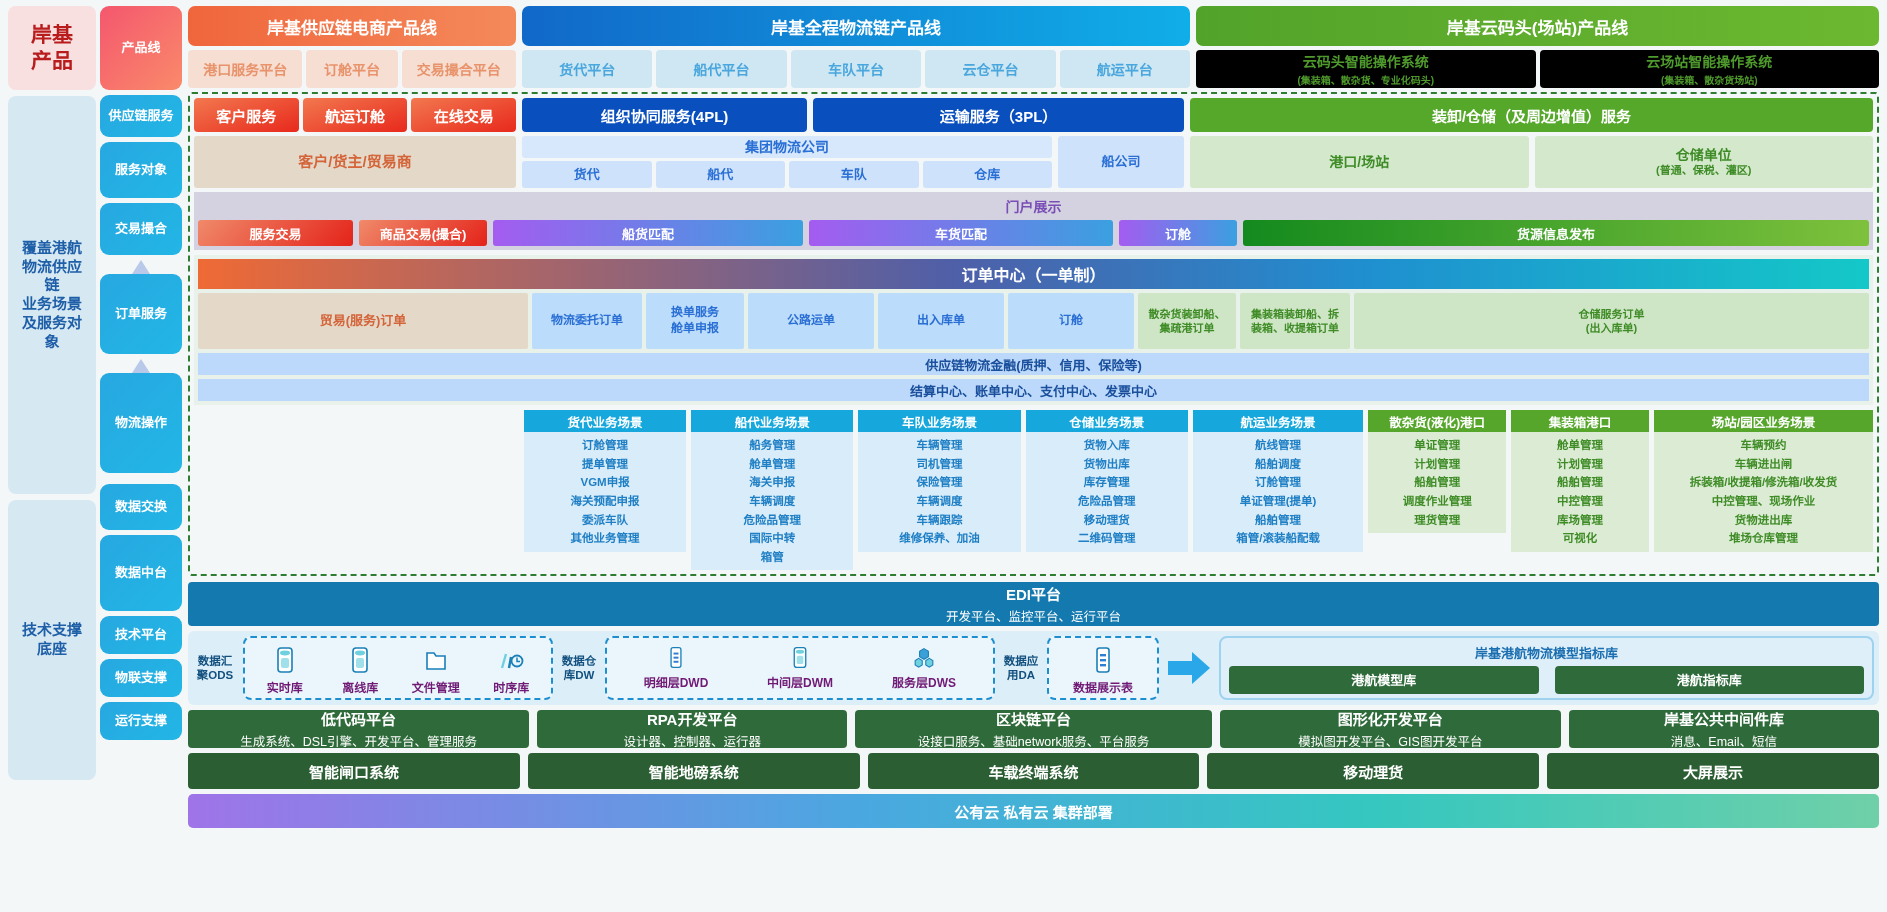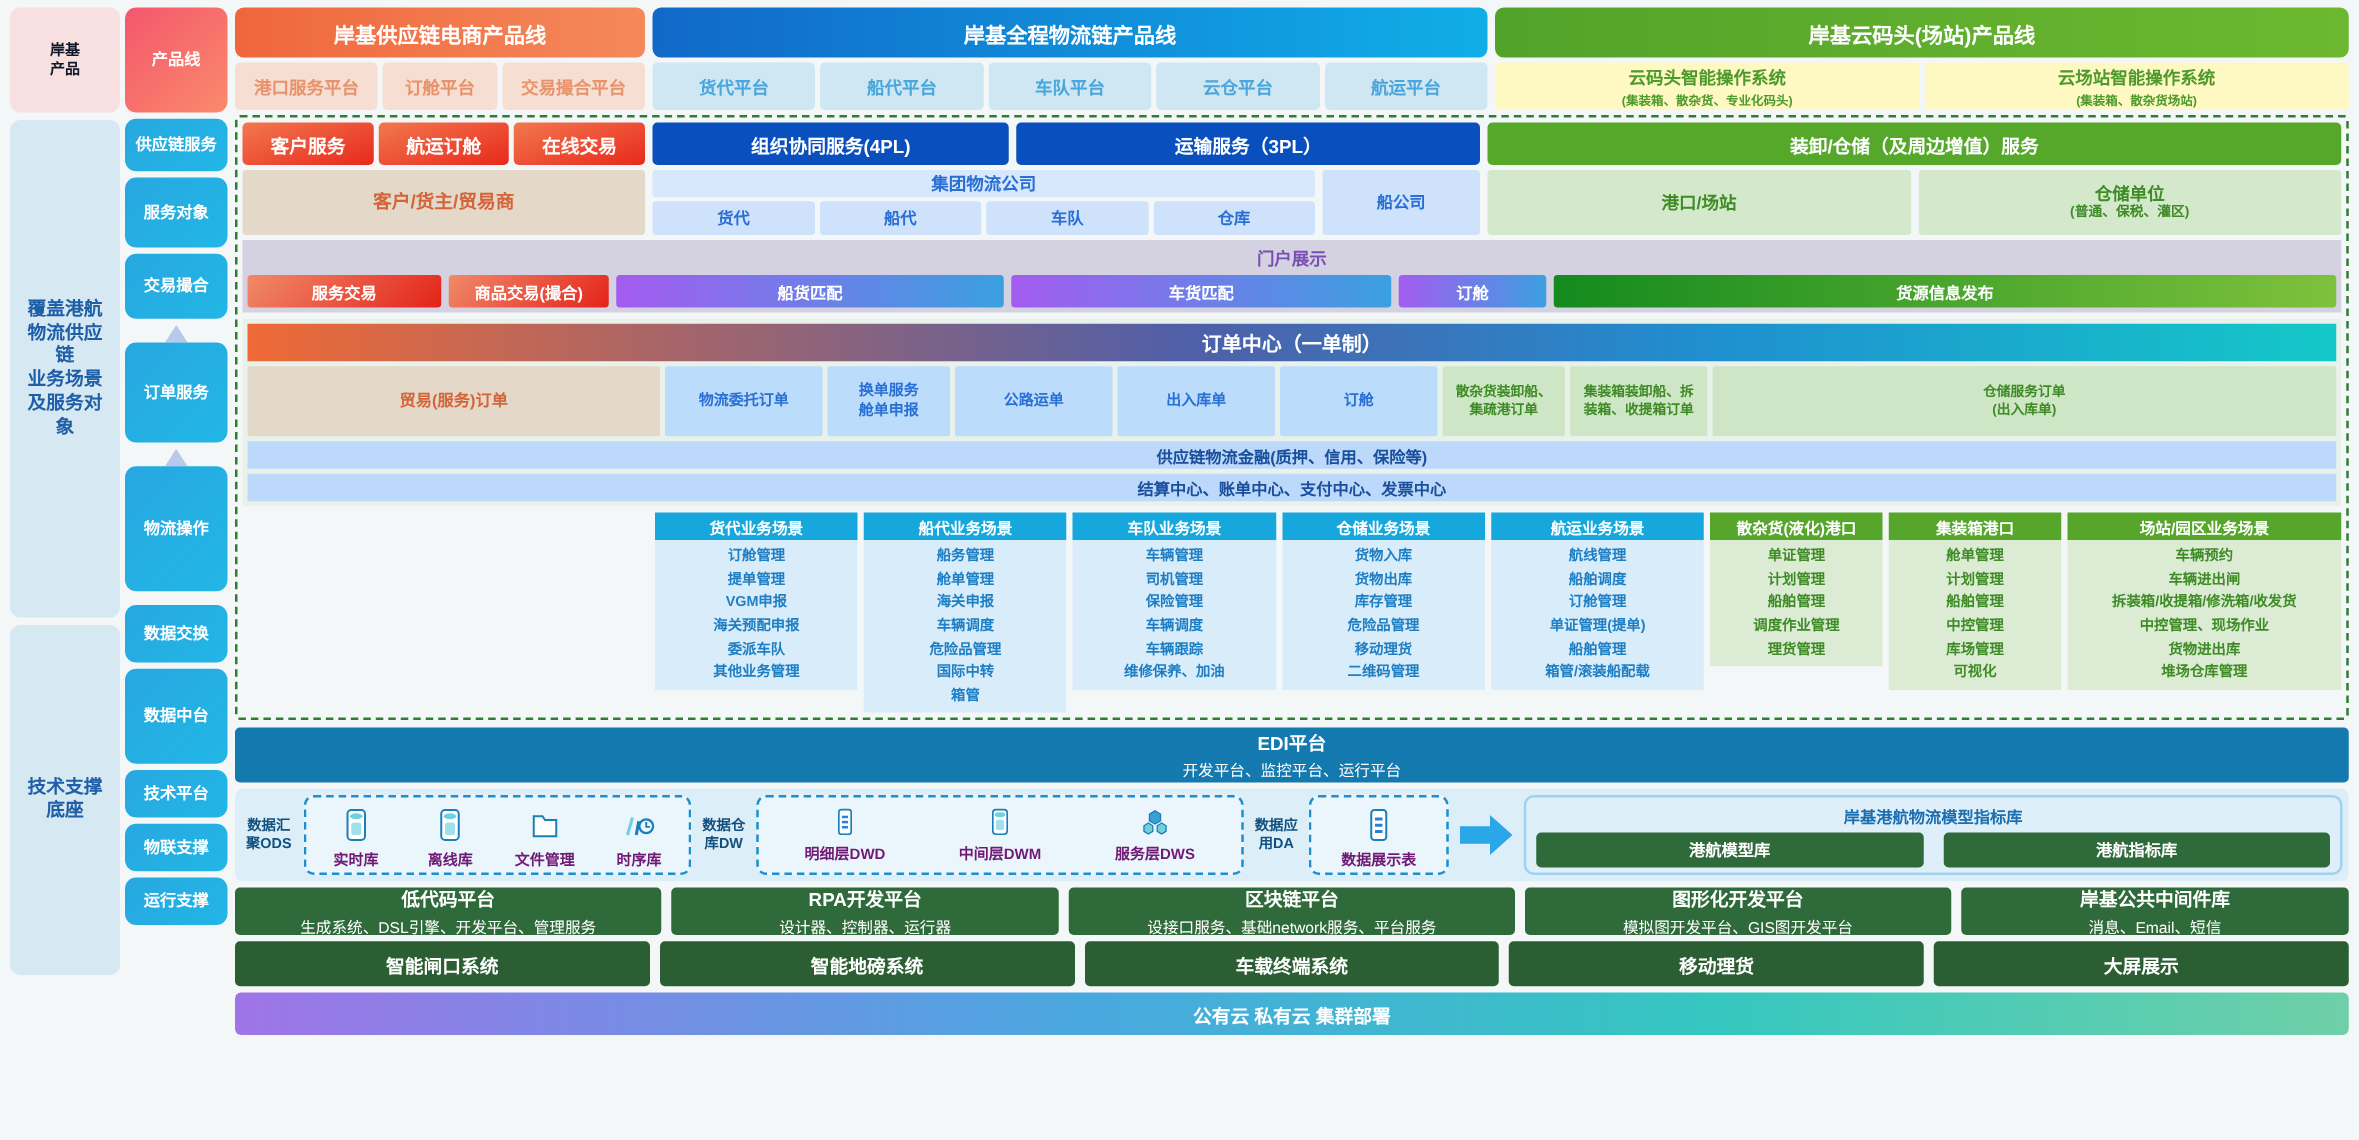--- a/index.html
+++ b/index.html
@@ -9,21 +9,21 @@
     background:#f4f7f8; }
   #root { position:relative; width:1887px; height:912px; padding:6px 8px 4px 8px; }
 
   .row { display:flex; width:100%; }
   .cell { display:flex; align-items:center; justify-content:center; text-align:center; }
 
   
   #spine { position:absolute; left:8px; top:6px; width:88px; }
   .spine-box { width:88px; border-radius:8px; display:flex; align-items:center;
     justify-content:center; text-align:center; font-weight:bold; line-height:1.25; }
-  #sp-prod { height:84px; background:#f8dfe0; color:#0f172a; font-size:12px; margin-bottom:6px; }
+  #sp-prod { height:84px; background:#f8dfe0; color:#b91c1c; font-size:21px; margin-bottom:6px; }
   #sp-cover { height:398px; background:#d6e8f2; color:#1f5fa8; font-size:15px; margin-bottom:6px; }
   #sp-tech  { height:280px; background:#d6e8f2; color:#1f5fa8; font-size:15px; }
 
   
   #labels { position:absolute; left:100px; top:6px; width:82px; }
   .lbl { width:82px; border-radius:9px; color:#fff; font-weight:bold; font-size:13px;
     display:flex; align-items:center; justify-content:center; text-align:center;
     line-height:1.2; margin-bottom:5px; }
   .lbl.pink { background:linear-gradient(135deg,#f4576e,#fa8a6a); }
   .lbl.blue { background:linear-gradient(135deg,#27a8e0,#22b6e6); }
@@ -34,21 +34,21 @@
   .bar { border-radius:7px; color:#fff; font-weight:bold; display:flex;
     align-items:center; justify-content:center; text-align:center; }
   .hdr-orange { background:linear-gradient(90deg,#f0663c,#f4895a); font-size:17px; height:40px; }
   .hdr-blue   { background:linear-gradient(90deg,#1168c8,#10aee8); font-size:17px; height:40px; }
   .hdr-green  { background:linear-gradient(90deg,#52a32a,#6cb830); font-size:17px; height:40px; }
 
   .sub { border-radius:4px; display:flex; flex-direction:column; align-items:center;
     justify-content:center; text-align:center; height:38px; font-weight:bold; font-size:14px; }
   .sub-orange { background:#f6ded3; color:#e8936b; }
   .sub-blue   { background:#cfe7f3; color:#4aa7dd; }
-  .sub-green  { background:#fef9c3; color:#4f9a2c;text-align:center; }
+  .sub-green  { background:#000000; color:#4f9a2c;text-align:center; }
   .sub small { font-size:10px; font-weight:bold; display:block; margin-top:1px; }
 
   .dashed-green { border:2px dashed #2e7d32; border-radius:4px; }
 
   .svc { border-radius:4px; color:#fff; font-weight:bold; font-size:15px; height:34px;
     display:flex; align-items:center; justify-content:center; }
   .svc-red   { background:linear-gradient(160deg,#f2784f,#e8291c); }
   .svc-navy  { background:#0a4fbe; }
   .svc-green { background:#56a82a; }
 
@@ -328,21 +328,21 @@
       </div>
 
       <div style="margin-top:5px;background:#e9f2ea;padding:4px">
         <div class="ordercenter">
           <span>订单中心（一单制）</span>
           </div>
         <div class="row" style="gap:4px;margin-top:4px">
           <div class="ocell oc-tan" style="width:330px">
             <span style="white-space:pre-line">贸易(服务)订单</span>
             </div>
-          <div class="ocell oc-blue" style="width:126px">
+          <div class="ocell oc-blue" style="width:110px">
             <span style="white-space:pre-line">物流委托订单</span>
             </div>
           <div class="ocell oc-blue" style="width:98px">
             <span style="white-space:pre-line">换单服务
 舱单申报</span>
             </div>
           <div class="ocell oc-blue" style="width:126px">
             <span style="white-space:pre-line">公路运单</span>
             </div>
           <div class="ocell oc-blue" style="width:126px">

